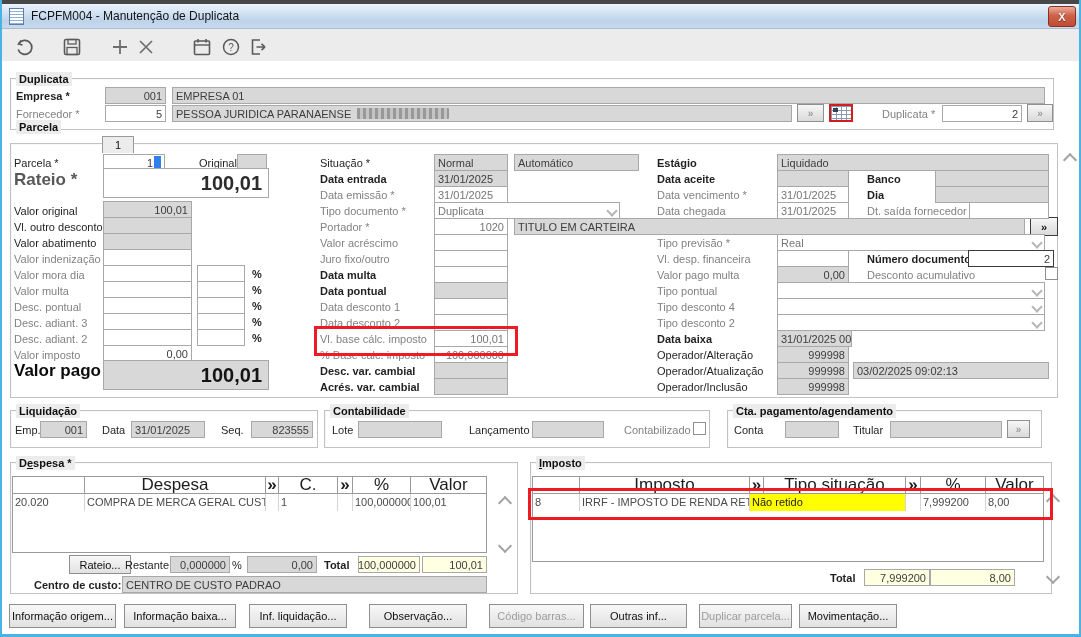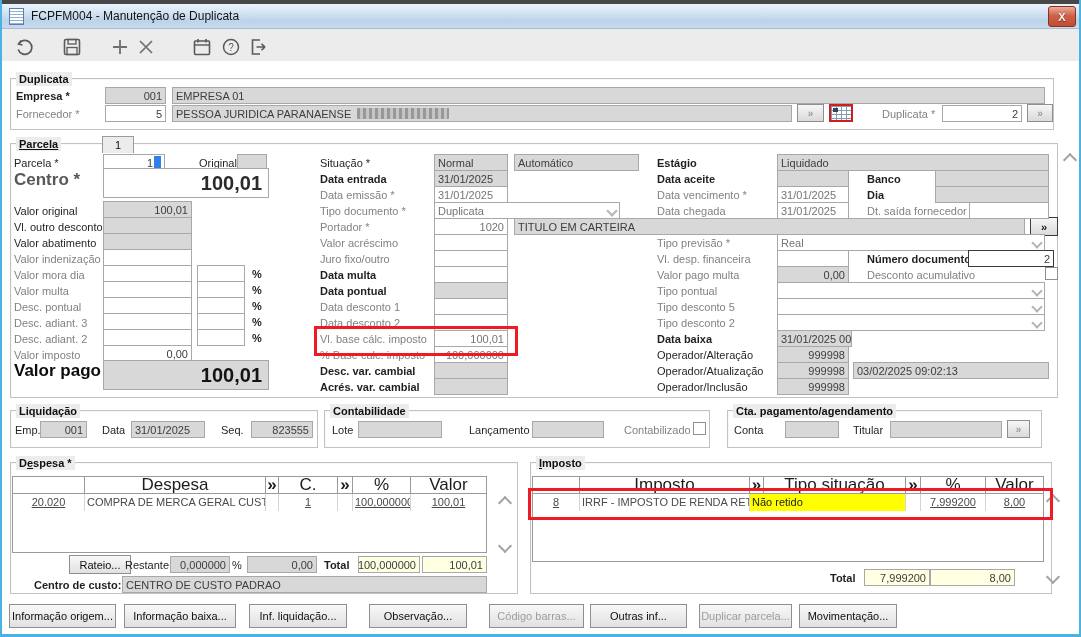--- a/index.html
+++ b/index.html
@@ -36,21 +36,21 @@
   .chev{position:absolute;width:8px;height:8px;border-right:2px solid #a2a2a2;border-bottom:2px solid #a2a2a2;cursor:pointer;}
   .up{transform:rotate(-135deg);} .dn{transform:rotate(45deg);}
   .hl{position:absolute;border:3px solid var(--highlight-red,#ed1c24);z-index:6;pointer-events:none;}
   .tab1{position:absolute;left:100px;top:136px;width:30px;height:16px;background:#ececec;border:1px solid #9a9a9a;border-bottom:none;
     z-index:3;font-size:11px;display:flex;align-items:center;justify-content:center;color:#111;cursor:pointer;}
   .tbl{position:absolute;background:#fff;border:1px solid #9a9a9a;box-sizing:border-box;overflow:hidden;}
   .thr{display:flex;height:16px;border-bottom:1px solid #9a9a9a;background:#fff;}
   .th{box-sizing:border-box;border-right:1px solid #9a9a9a;font-size:17px;line-height:15px;text-align:center;color:#1c1c1c;overflow:hidden;flex:none;}
   .tdr{display:flex;height:17px;}
   .td{box-sizing:border-box;border-right:1px solid #d4d4d4;font-size:11px;line-height:16px;color:#4a4a4a;padding:0 2px;overflow:hidden;white-space:nowrap;flex:none;}
-  .tr{text-align:center;text-decoration:underline;}
+  .tr{text-align:left;}
   .cream{background:var(--total-cream,#ffffe1)!important;}
   .yellow{background:var(--cell-yellow,#ffff00)!important;color:#1c1c1c;}
   .btn{position:absolute;height:24px;box-sizing:border-box;background:linear-gradient(#f8f8f8,#e1e1e1);
     border:1px solid #8f8f8f;font-size:11px;color:#101010;display:flex;align-items:center;justify-content:center;cursor:pointer;white-space:nowrap;}
   .btn.dis{color:#9d9d9d;cursor:default;}
   .redact{display:inline-block;width:92px;height:11px;margin-left:6px;border-radius:1px;
     background:repeating-linear-gradient(90deg,#989898 0 3px,#c4c4c4 3px 6px);filter:blur(.6px);}
   svg{display:block;}
 </style>
 </head>
@@ -122,33 +122,33 @@
   </div>
   <span class="sb" style="left:795px;top:104px;width:27px;height:18px">»</span>
   <span style="position:absolute;left:827px;top:104px;width:24px;height:18px;border:2px solid #cf2020;background:#fff;box-sizing:border-box;cursor:pointer;
     background-image:linear-gradient(#32435c 0 0),repeating-linear-gradient(90deg,#8a9ab2 0 1px,transparent 1px 5px),repeating-linear-gradient(#8a9ab2 0 1px,transparent 1px 4px);
     background-size:5px 4px,100% 100%,100% 100%;background-repeat:no-repeat;background-position:2px 2px,0 0,0 0;"></span>
   <span class="lbl g" style="left:880px;top:107px">Duplicata *</span>
   <div class="f num" style="left:940px;top:105px;width:80px">2</div>
   <span class="sb" style="left:1025px;top:104px;width:26px;height:18px">»</span>
 
   <div class="grp" style="left:8px;top:143px;width:1048px;height:255px"></div>
-  <span class="legend" style="left:14px;top:137px;text-decoration:underline">Parcela</span>
+  <span class="legend" style="left:14px;top:120px;">Parcela</span>
   <div class="tab1">1</div>
   <span class="chev up" style="left:1063px;top:155px"></span>
 
   <span class="lbl" style="left:12px;top:156px">Parcela *</span>
   <div class="f num" style="left:101px;top:154px;width:62px">
     <span>1</span>
     <span class="selb"></span>
   </div>
   <span class="lbl" style="left:197px;top:156px">Original</span>
   <div class="f ro" style="left:235px;top:154px;width:30px"></div>
 
-  <span class="lbl b" style="left:12px;top:172px;font-size:17px;color:#585858">Centro *</span>
+  <span class="lbl b" style="left:12px;top:172px;font-size:17px;color:#585858">Rateio *</span>
   <div class="f big num" style="left:101px;top:168px;width:166px">100,01</div>
 
   <span class="lbl" style="left:12px;top:204px">Valor original</span>
   <div class="f ro num" style="left:101px;top:201px;width:89px">100,01</div>
   <span class="lbl" style="left:12px;top:220px">Vl. outro desconto</span>
   <div class="f ro" style="left:101px;top:217px;width:89px"></div>
   <span class="lbl" style="left:12px;top:236px">Valor abatimento</span>
   <div class="f ro" style="left:101px;top:233px;width:89px"></div>
   <span class="lbl g" style="left:12px;top:252px">Valor indenização</span>
   <div class="f" style="left:101px;top:249px;width:89px"></div>
@@ -260,21 +260,21 @@
 
   <span class="lbl g" style="left:655px;top:268px">Valor pago multa</span>
   <div class="f ro num" style="left:775px;top:266px;width:72px">0,00</div>
   <span class="lbl g" style="left:865px;top:268px">Desconto acumulativo</span>
   <span class="chk" style="left:1043px;top:267px"></span>
 
   <span class="lbl g" style="left:655px;top:284px">Tipo pontual</span>
   <div class="f" style="left:775px;top:282px;width:268px">
       <span class="cv"></span>
     </div>
-  <span class="lbl g" style="left:655px;top:300px">Tipo desconto 5</span>
+  <span class="lbl g" style="left:655px;top:300px">Tipo desconto 4</span>
   <div class="f" style="left:775px;top:298px;width:268px">
       <span class="cv"></span>
     </div>
   <span class="lbl g" style="left:655px;top:316px">Tipo desconto 2</span>
   <div class="f" style="left:775px;top:314px;width:268px">
       <span class="cv"></span>
     </div>
 
   <span class="lbl b" style="left:655px;top:332px">Data baixa</span>
   <div class="f ro" style="left:775px;top:330px;width:75px">31/01/2025 00</div>

